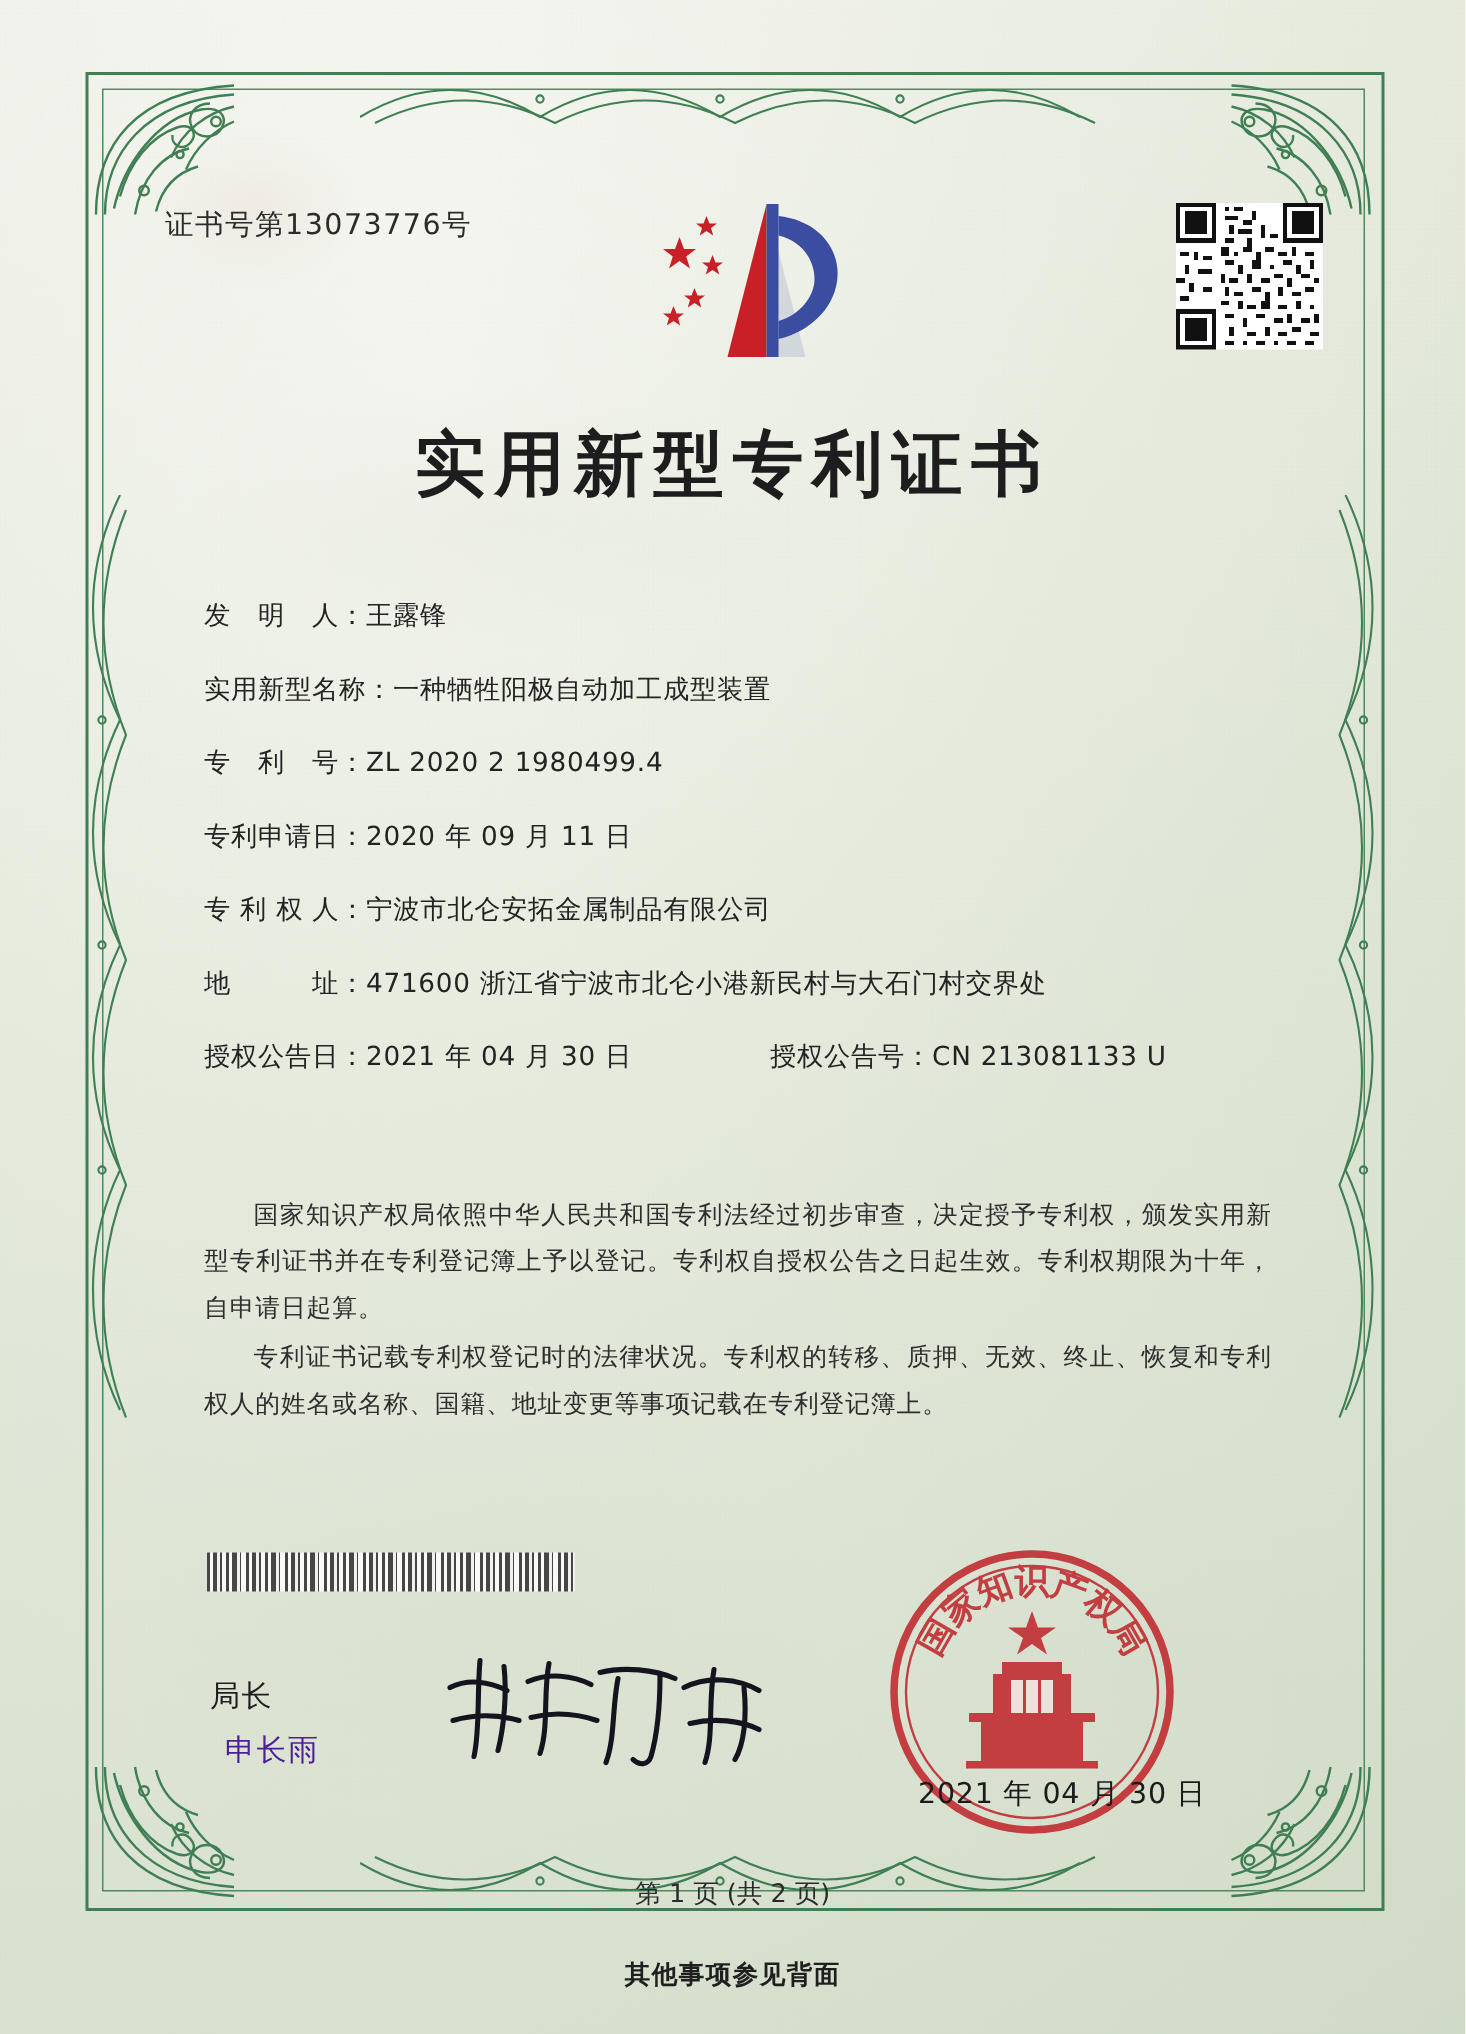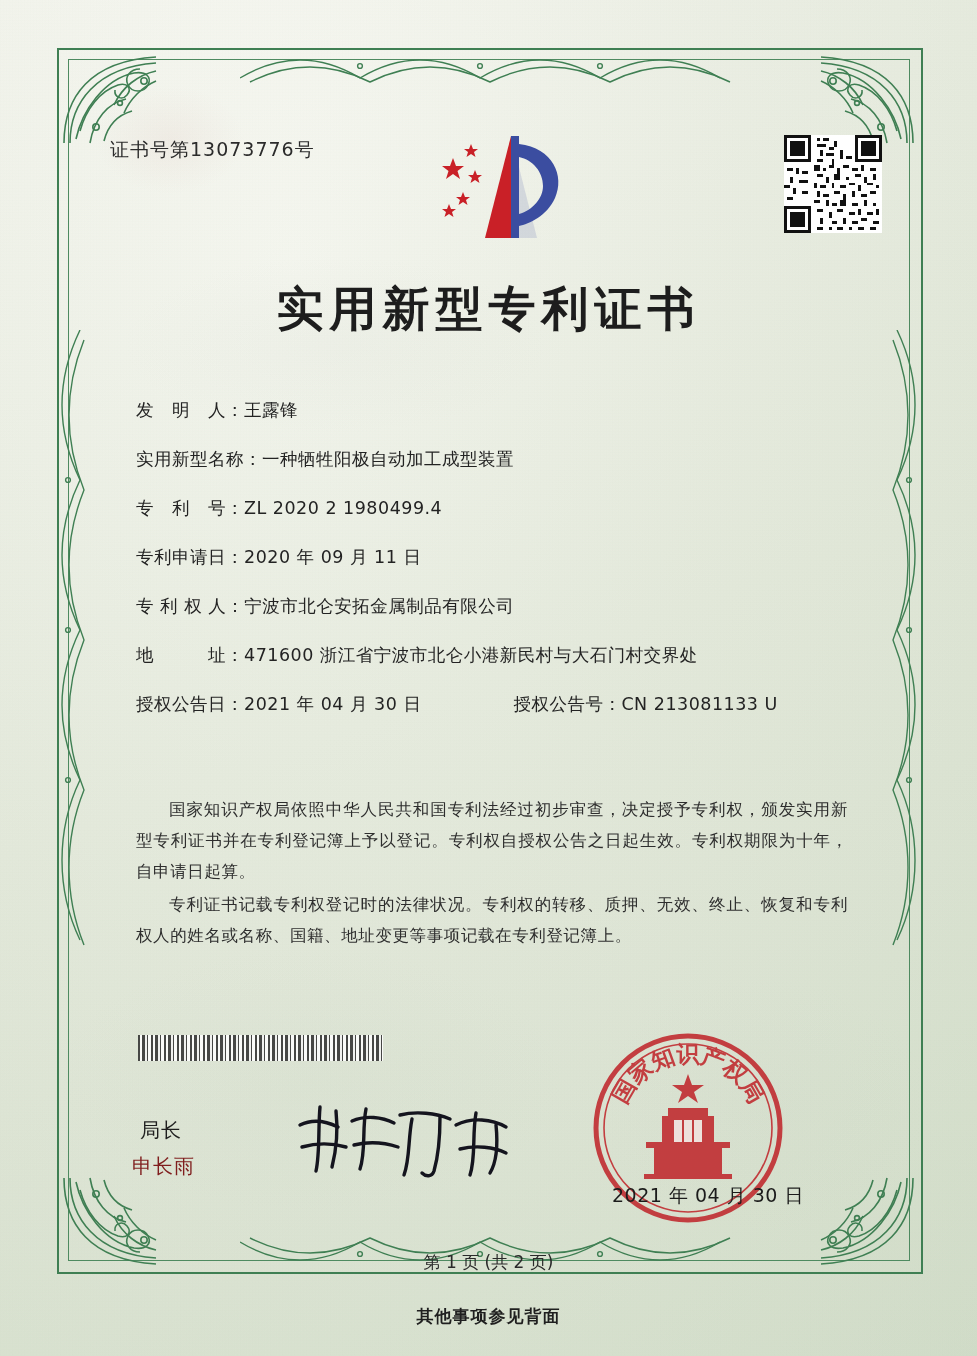--- a/index.html
+++ b/index.html
@@ -197,24 +197,24 @@
     position: absolute;
     left: 140px;
     top: 1117px;
     font-size: 20px;
     color: #1f1f1f;
     font-family: Liberation Serif, serif;
     letter-spacing: 1px;
   }
   .sign-name {
     position: absolute;
-    left: 132px;
+    left: 150px;
     top: 1153px;
     font-size: 20px;
-    color: #7f1d1d;
+    color: #4c1d95;
     font-family: "DejaVu Sans", "Liberation Sans", sans-serif;
     letter-spacing: 1px;
   }
   .handwriting {
     position: absolute;
     left: 290px;
     top: 1095px;
     width: 230px;
     height: 90px;
     color: #14141e;

